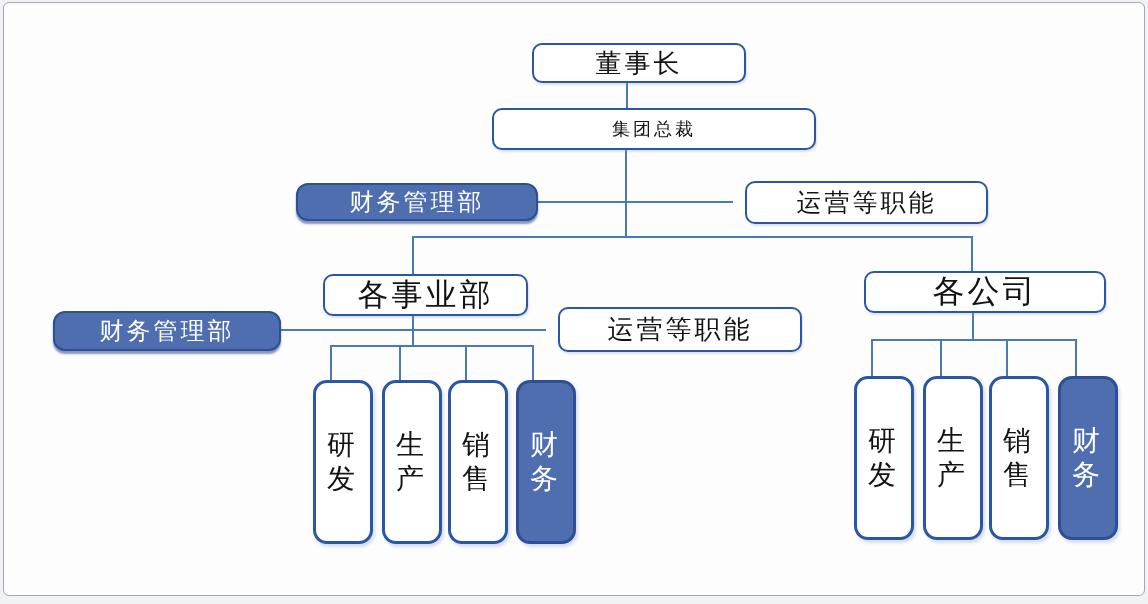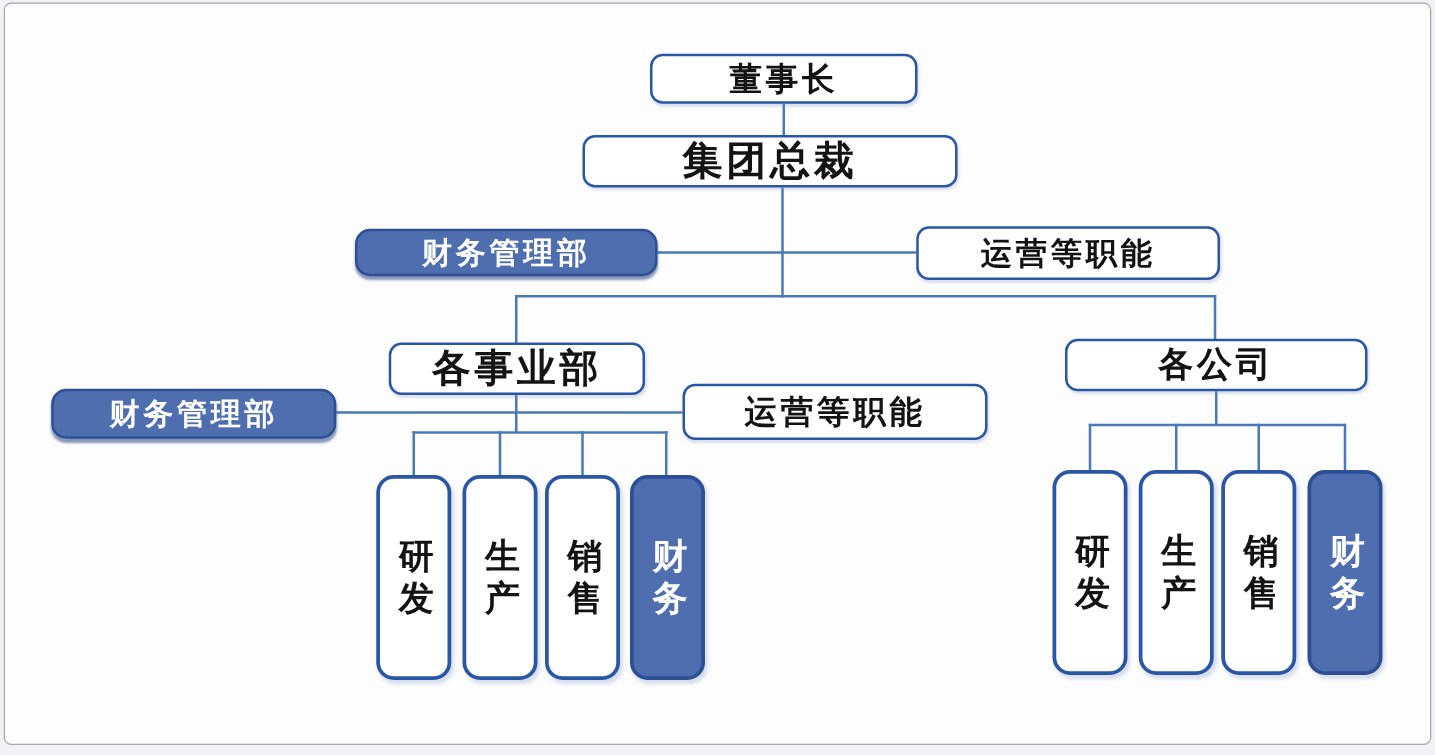--- a/index.html
+++ b/index.html
@@ -28,38 +28,39 @@
     border: 1px solid var(--card-border);
     border-radius: 6px;
   }
   .ln { position: absolute; background: var(--line); }
   .node {
     position: absolute; box-sizing: border-box;
     display: flex; align-items: center; justify-content: center;
     background: var(--node-bg);
     border: 2.5px solid var(--node-border);
     border-radius: 10px;
-    font-weight: bold; color: var(--node-text);
+    font-weight: normal; color: var(--node-text);
     letter-spacing: 3px; white-space: nowrap;
     box-shadow: 1px 2px 2px rgba(140,155,190,0.28);
+    margin-left: 12px;
   }
   .node.accent {
     background: var(--accent-fill);
     border-color: var(--accent-border);
     color: var(--accent-text);
     box-shadow: 0 3px 2px rgba(38,64,125,0.55);
   }
   .node.child {
     border-radius: 14px; border-width: 3px;
     box-shadow: 2px 3px 3px rgba(130,150,190,0.3);
   }
   .vtext {
     letter-spacing: 0; white-space: normal;
     width: 1.15em; line-height: 1.2;
-    text-align: right; word-break: break-all;
+    text-align: left; word-break: break-all;
   }
 </style>
 </head>
 <body>
 
 <div class="stage">
   <div class="card">
 
     <div class="ln" style="left:622px;top:80px;width:2px;height:26px"></div>
     <div class="ln" style="left:621px;top:147px;width:2px;height:88px"></div>
@@ -80,35 +81,35 @@
     <div class="ln" style="left:867px;top:336px;width:205px;height:2px"></div>
     <div class="ln" style="left:867px;top:336px;width:2px;height:38px"></div>
     <div class="ln" style="left:936px;top:336px;width:2px;height:38px"></div>
     <div class="ln" style="left:1002px;top:336px;width:2px;height:38px"></div>
     <div class="ln" style="left:1071px;top:336px;width:2px;height:38px"></div>
 
     <div class="node" style="left:516px;top:40px;width:214px;height:40px;font-size:26px">
       <span>董事长</span>
     </div>
 
-    <div class="node" style="left:462px;top:105px;width:300px;height:42px;font-size:32px">
+    <div class="node" style="left:476px;top:105px;width:324px;height:42px;font-size:18px">
       <span>集团总裁</span>
     </div>
 
     <div class="node accent" style="left:280px;top:180px;width:242px;height:38px;font-size:24px;border-radius:12px">
       <span>财务管理部</span>
     </div>
     <div class="node" style="left:729px;top:178px;width:243px;height:43px;font-size:25px">
       <span>运营等职能</span>
     </div>
 
     <div class="node" style="left:307px;top:271px;width:205px;height:42px;font-size:31px">
       <span>各事业部</span>
     </div>
-    <div class="node" style="left:848px;top:268px;width:242px;height:42px;font-size:28px">
+    <div class="node" style="left:848px;top:268px;width:242px;height:42px;font-size:32px">
       <span>各公司</span>
     </div>
 
     <div class="node accent" style="left:37px;top:308px;width:228px;height:40px;font-size:24px;border-radius:12px">
       <span>财务管理部</span>
     </div>
     <div class="node" style="left:542px;top:304px;width:244px;height:45px;font-size:26px">
       <span>运营等职能</span>
     </div>
 

